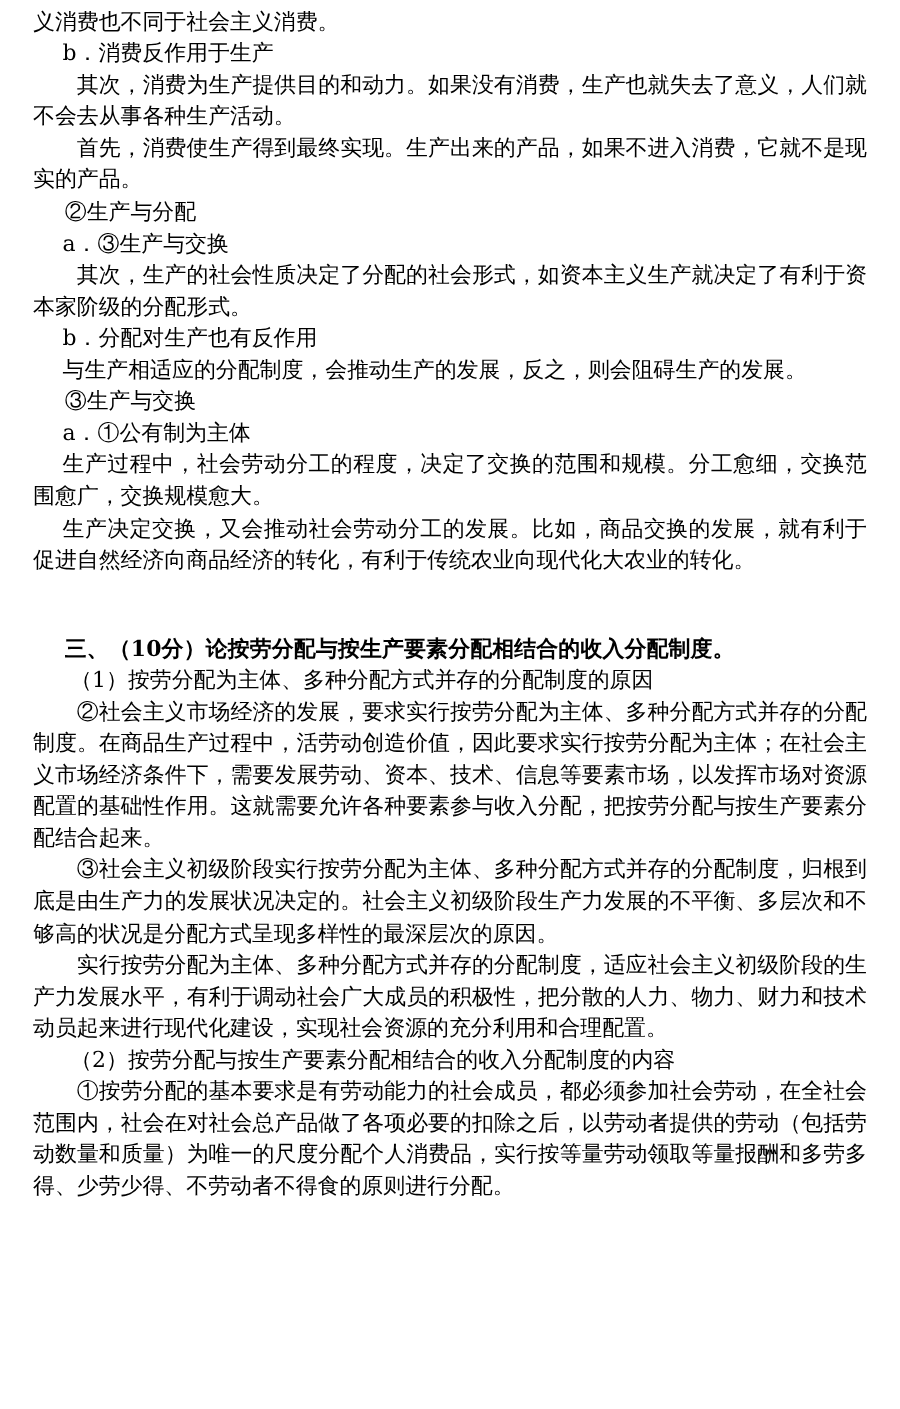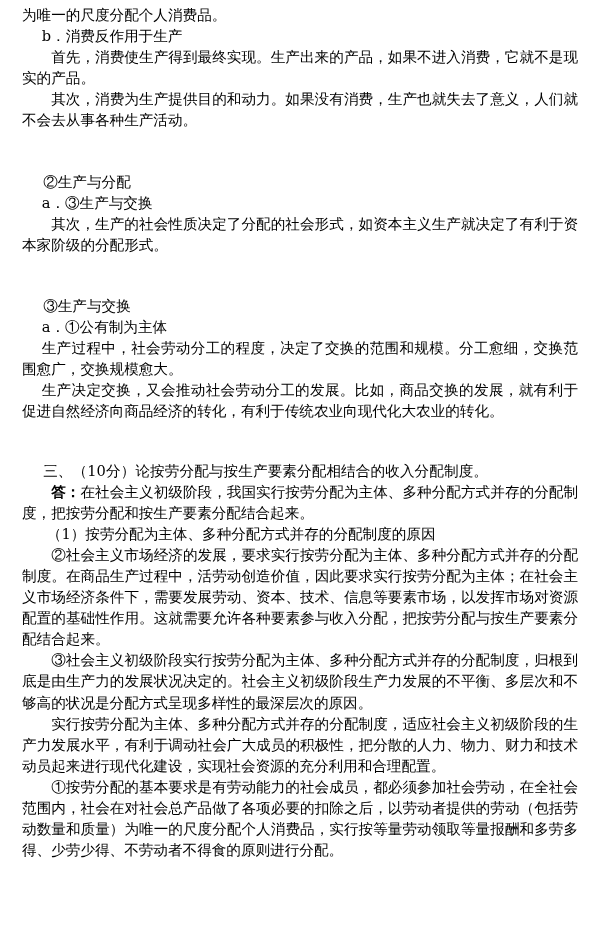--- a/index.html
+++ b/index.html
@@ -39,82 +39,83 @@
   p.ind2 {
     text-indent: 2em;
   }
   
   p.ind-item {
     text-indent: 1.35em;
   }
   
   p.ind-circ {
     text-indent: 1.45em;
-    margin-top: 40px;
   }
   
   p.ind-paren {
     text-indent: 1.7em;
   }
   p.heading {
     text-indent: 1.45em;
-    font-weight: normal;
+    font-weight: bold;
     letter-spacing: 0.1px;
   }
   .b {
     font-weight: bold;
   }
   .spacer {
     height: 38px;
   }
 </style>
 </head>
 <body>
 
 <div class="page">
   <div class="doc-body">
 
-    <p class="">为唯一的尺度分配个人消费品。</p>
+    <p class="">义消费也不同于社会主义消费。</p>
 
     <p class="ind-item">b．消费反作用于生产</p>
 
+    <p class="ind2">其次，消费为生产提供目的和动力。如果没有消费，生产也就失去了意义，人们就不会去从事各种生产活动。</p>
+
     <p class="ind2">首先，消费使生产得到最终实现。生产出来的产品，如果不进入消费，它就不是现实的产品。</p>
-
-    <p class="ind2">其次，消费为生产提供目的和动力。如果没有消费，生产也就失去了意义，人们就不会去从事各种生产活动。</p>
 
     <p class="ind-circ">②生产与分配</p>
 
     <p class="ind-item">a．③生产与交换</p>
 
 
     <p class="ind2">其次，生产的社会性质决定了分配的社会形式，如资本主义生产就决定了有利于资本家阶级的分配形式。</p>
 
+    <p class="ind-item">b．分配对生产也有反作用</p>
 
+    <p class="ind-item">与生产相适应的分配制度，会推动生产的发展，反之，则会阻碍生产的发展。</p>
 
     <p class="ind-circ">③生产与交换</p>
 
     <p class="ind-item">a．①公有制为主体</p>
 
     <p class="ind-item">生产过程中，社会劳动分工的程度，决定了交换的范围和规模。分工愈细，交换范围愈广，交换规模愈大。</p>
 
 
     <p class="ind-item">生产决定交换，又会推动社会劳动分工的发展。比如，商品交换的发展，就有利于促进自然经济向商品经济的转化，有利于传统农业向现代化大农业的转化。</p>
 
     <div class="spacer"></div>
 
     <p class="heading">三、（10分）论按劳分配与按生产要素分配相结合的收入分配制度。</p>
 
-    <p class="ind2"><span class="b">答：</span><span>在社会主义初级阶段，我国实行按劳分配为主体、多种分配方式并存的分配制度，把按劳分配和按生产要素分配结合起来。</span></p>
 
     <p class="ind-paren">（1）按劳分配为主体、多种分配方式并存的分配制度的原因</p>
 
 
     <p class="ind2">②社会主义市场经济的发展，要求实行按劳分配为主体、多种分配方式并存的分配制度。在商品生产过程中，活劳动创造价值，因此要求实行按劳分配为主体；在社会主义市场经济条件下，需要发展劳动、资本、技术、信息等要素市场，以发挥市场对资源配置的基础性作用。这就需要允许各种要素参与收入分配，把按劳分配与按生产要素分配结合起来。</p>
 
     <p class="ind2">③社会主义初级阶段实行按劳分配为主体、多种分配方式并存的分配制度，归根到底是由生产力的发展状况决定的。社会主义初级阶段生产力发展的不平衡、多层次和不够高的状况是分配方式呈现多样性的最深层次的原因。</p>
 
     <p class="ind2">实行按劳分配为主体、多种分配方式并存的分配制度，适应社会主义初级阶段的生产力发展水平，有利于调动社会广大成员的积极性，把分散的人力、物力、财力和技术动员起来进行现代化建设，实现社会资源的充分利用和合理配置。</p>
 
+    <p class="ind-paren">（2）按劳分配与按生产要素分配相结合的收入分配制度的内容</p>
 
     <p class="ind2">①按劳分配的基本要求是有劳动能力的社会成员，都必须参加社会劳动，在全社会范围内，社会在对社会总产品做了各项必要的扣除之后，以劳动者提供的劳动（包括劳动数量和质量）为唯一的尺度分配个人消费品，实行按等量劳动领取等量报酬和多劳多得、少劳少得、不劳动者不得食的原则进行分配。</p>
 
   </div>
 </div>
 
 </body></html>

